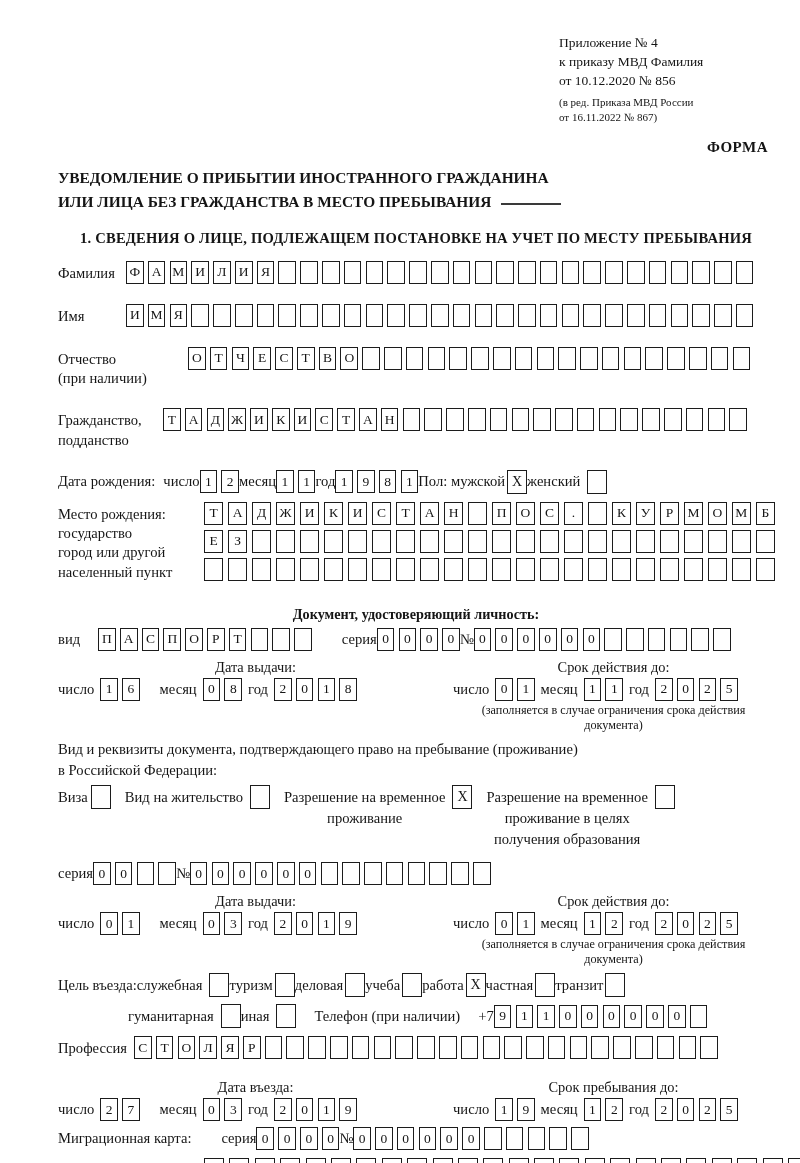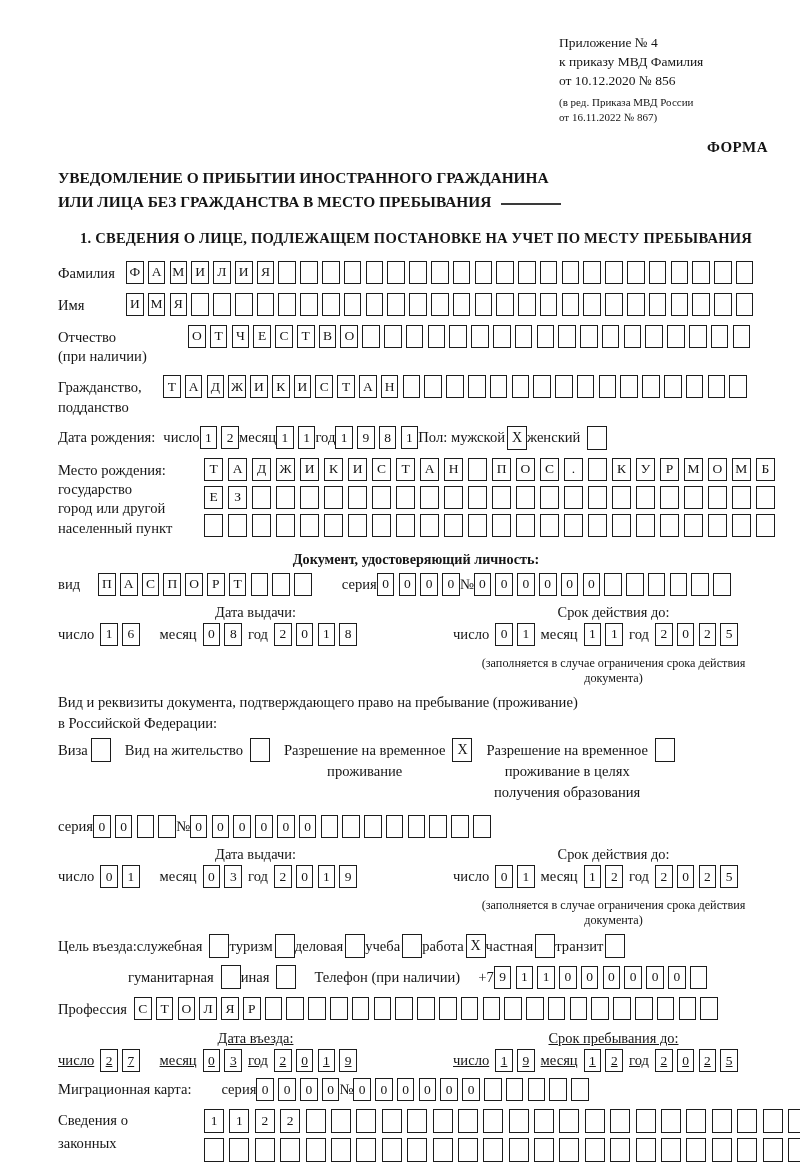--- a/index.html
+++ b/index.html
@@ -4,37 +4,37 @@
 <style>
   html,body{margin:0;padding:0;background:#fff;}
   body{width:800px;height:1163px;font-family:"Liberation Serif","DejaVu Serif",serif;color:#151515;}
   .page{box-sizing:border-box;width:800px;height:1163px;padding:34px 26px 10px 58px;overflow:hidden;}
   .appendix{width:215px;margin-left:auto;font-size:13.5px;line-height:1.4;}
   .appendix .ed{font-size:11px;margin-top:4px;line-height:1.38;}
   .forma{ text-align:right;font-weight:bold;font-size:15px;letter-spacing:.5px;margin:14px 6px 4px 0;}
   .title{ font-weight:bold;font-size:15.4px;line-height:1.55;margin-top:10px;}
   .title-underline{display:inline-block;width:60px;border-bottom:2.2px solid #3a3a3a;margin-left:10px;transform:translateY(-2px);}
   .sechead{text-align:center;font-weight:bold;font-size:14.6px;margin:16px 0 14px 0;letter-spacing:.2px;}
-  .frow{display:flex;align-items:flex-start;margin-bottom:9px;}
+  .frow{display:flex;align-items:flex-start;margin-bottom:20px;}
   .flabel{flex:0 0 auto;font-size:14.6px;line-height:1.32;padding-top:3px;}
   .w68{width:68px;} .w130{width:130px;} .w105{width:105px;} .w146{width:146px;} .w76{width:76px;}
   .cellrow{display:flex;gap:4.2px;flex-wrap:nowrap;}
   .cell{box-sizing:border-box;flex:0 0 auto;width:17.6px;height:23px;border:1.7px solid #1c1c1c;display:flex;align-items:center;justify-content:center;font-size:13.5px;background:#fff;}
   .wide .cell{width:19.4px;} .wide{gap:4.6px;}
   .xwide .cell{width:20px;height:24px;} .xwide{gap:5.4px;}
   .stack>.cellrow{margin-bottom:5px;}
   .cbox{box-sizing:border-box;flex:0 0 auto;display:inline-flex;width:20px;height:24px;border:1.7px solid #1c1c1c;align-items:center;justify-content:center;font-size:14px;margin-left:7px;background:#fff;vertical-align:middle;}
   .inline{display:flex;align-items:center;}
   .inline .t{white-space:nowrap;font-size:14.6px;}
   .docline{text-align:center;font-weight:bold;font-size:14.2px;margin:3px 0 5px 0;}
   .dates{display:flex;margin:2px 0 6px 0;}
   .dcol-l{flex:0 0 395px;} .dcol-r{flex:1;}
   .dhead{text-align:center;font-size:14.4px;margin-bottom:2px;}
   .dline{display:flex;align-items:center;gap:6px;font-size:14.6px;}
-  .dnote{font-size:12.2px;text-align:center;margin-top:10px;}
+  .dnote{font-size:12.2px;text-align:center;margin-top:2px;}
   .introline{font-size:14.6px;margin-bottom:4px;}
   .visa-row{display:flex;align-items:flex-start;margin:6px 0 12px 0;gap:14px;}
   .visa-item{display:flex;align-items:flex-start;}
   .visa-item .vl{font-size:14.6px;line-height:1.45;text-align:center;padding-top:2px;}
   .purpose2{margin-left:70px;}
   .gap18{width:18px;flex:0 0 auto;} .gap30{width:30px;flex:0 0 auto;} .gap8{width:8px;flex:0 0 auto;}
   .reps{display:flex;align-items:flex-start;margin-top:4px;}
   .reps .rlabels{flex:0 0 146px;font-size:14.6px;line-height:1.55;} .mb8{margin-bottom:8px;}
 </style>
 </head>
@@ -580,21 +580,21 @@
         <span class="cell"></span>
         <span class="cell"></span>
         <span class="cell"></span>
         <span class="cell"></span>
         <span class="cell"></span>
         <span class="cell"></span>
         <span class="cell"></span>
       </div>
   </div>
 
-  <div class="dates" style="margin-top:10px;text-decoration:underline;">
+  <div class="dates" style="margin-top:10px;">
     <div class="dcol-l">
       <div class="dhead">Дата въезда:</div>
       <div class="dline">
         <span>число</span>
         <span class="cellrow">
             <span class="cell">2</span>
             <span class="cell">7</span>
           </span>
         <span class="gap8"></span>
         <span>месяц</span>

